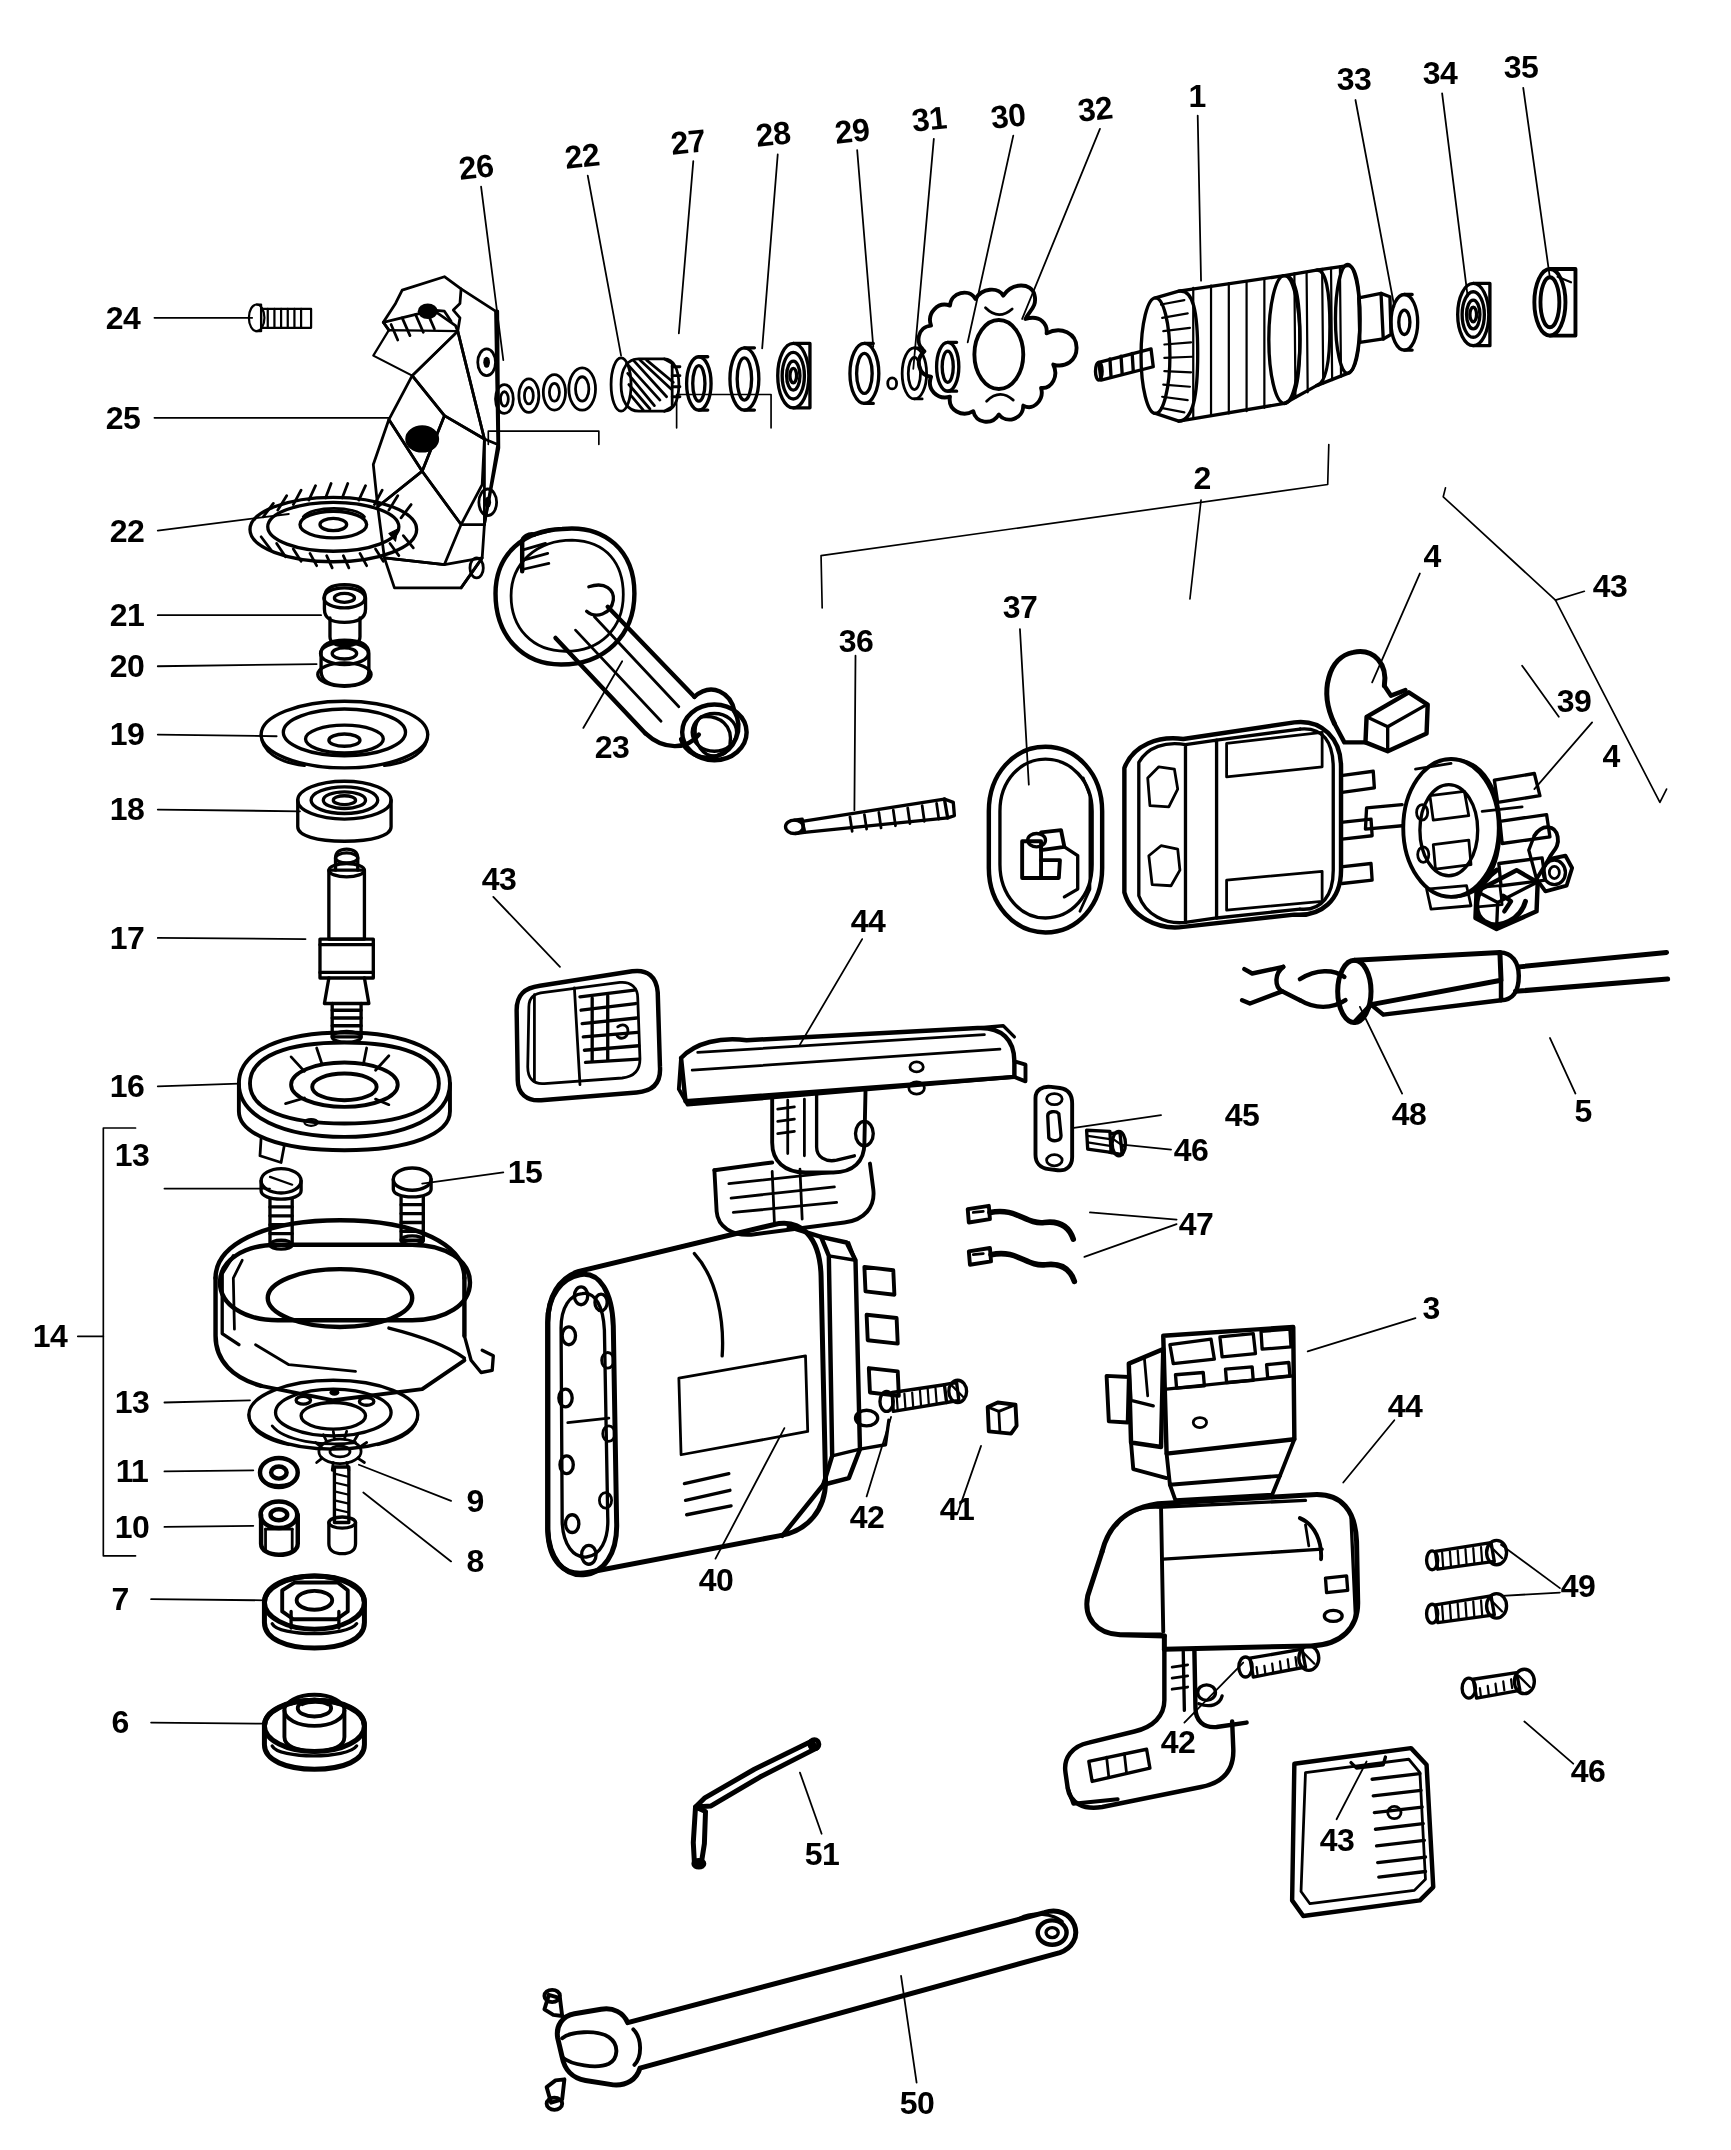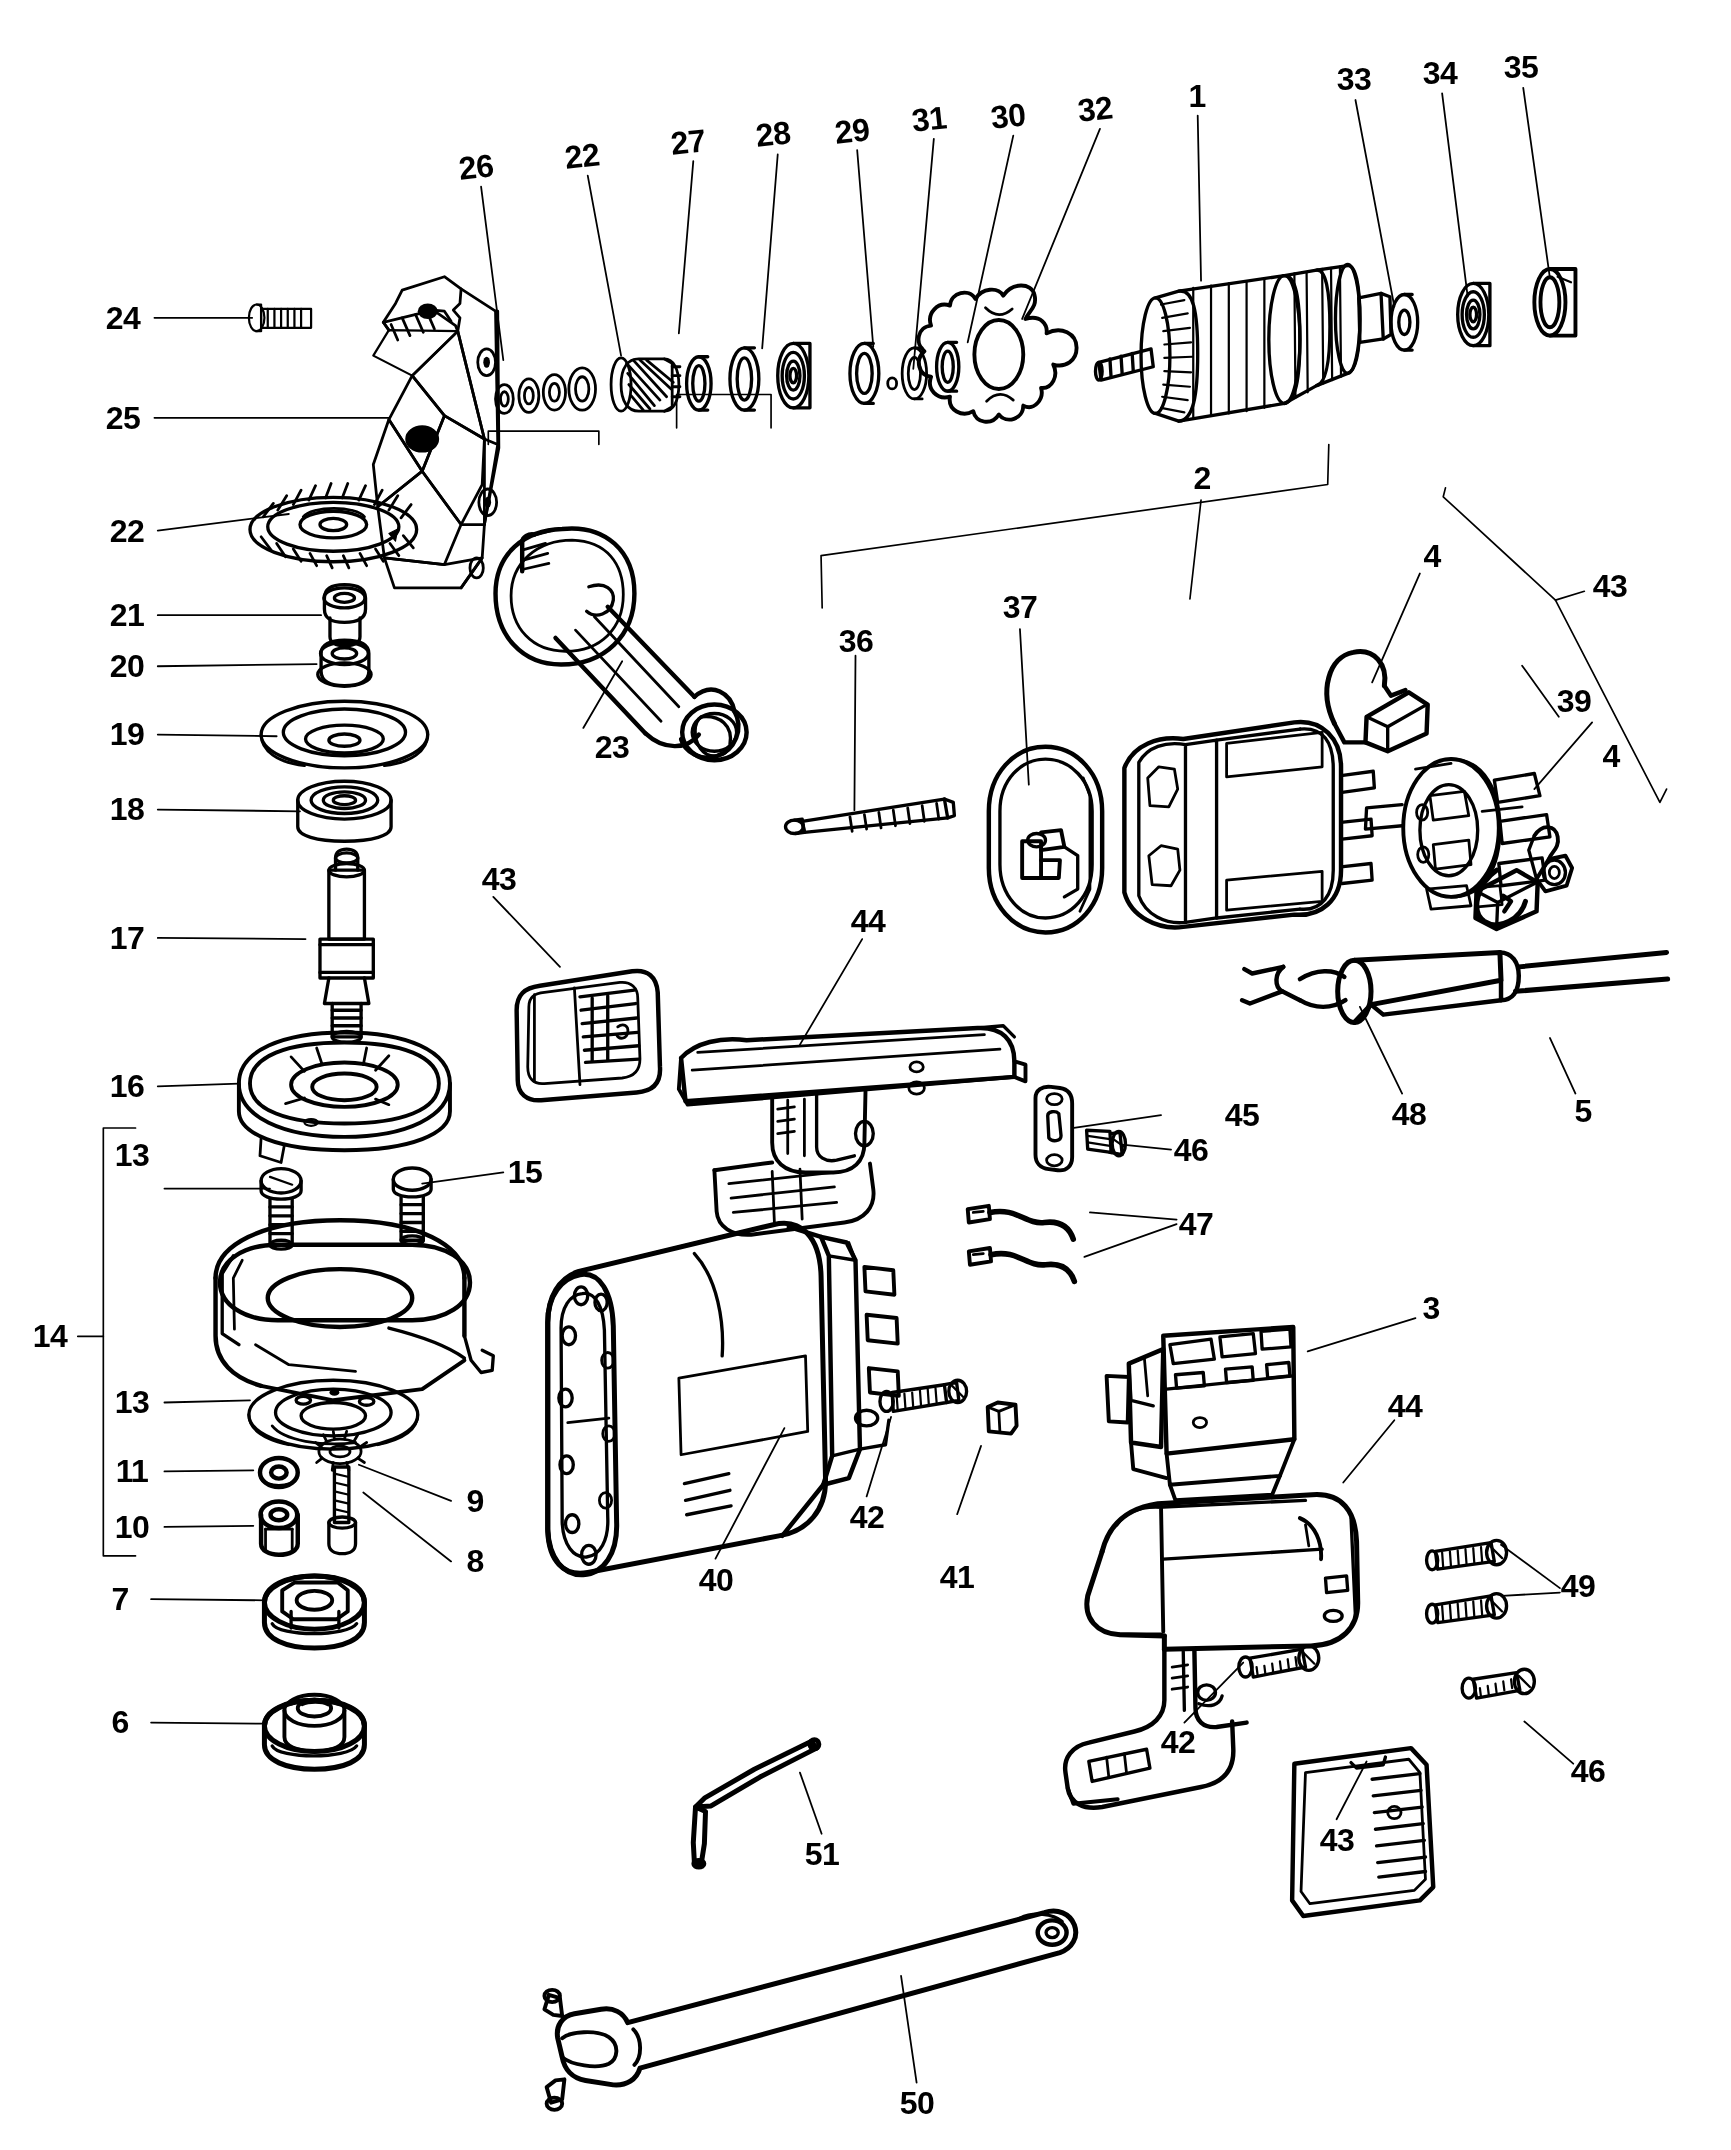--- a/index.html
+++ b/index.html
@@ -866,21 +866,21 @@
     <span class="callout tilt" style="left:929px;top:119px">31</span>
     <span class="callout tilt" style="left:1095px;top:109px">32</span>
     <span class="callout" style="left:1354px;top:79px">33</span>
     <span class="callout" style="left:1440px;top:73px">34</span>
     <span class="callout" style="left:1521px;top:67px">35</span>
     <span class="callout" style="left:856px;top:641px">36</span>
     <span class="callout" style="left:1020px;top:607px">37</span>
     <span class="callout" style="left:1610px;top:586px">43</span>
     <span class="callout" style="left:1574px;top:701px">39</span>
     <span class="callout" style="left:716px;top:1580px">40</span>
-    <span class="callout" style="left:957px;top:1577px">41</span>
+    <span class="callout" style="left:957px;top:1509px">41</span>
     <span class="callout" style="left:867px;top:1517px">42</span>
     <span class="callout" style="left:1178px;top:1742px">42</span>
     <span class="callout" style="left:499px;top:879px">43</span>
     <span class="callout" style="left:1337px;top:1840px">43</span>
     <span class="callout" style="left:868px;top:921px">44</span>
     <span class="callout" style="left:1405px;top:1406px">44</span>
     <span class="callout" style="left:1242px;top:1115px">45</span>
     <span class="callout" style="left:1191px;top:1150px">46</span>
     <span class="callout" style="left:1588px;top:1771px">46</span>
     <span class="callout" style="left:1196px;top:1224px">47</span>

